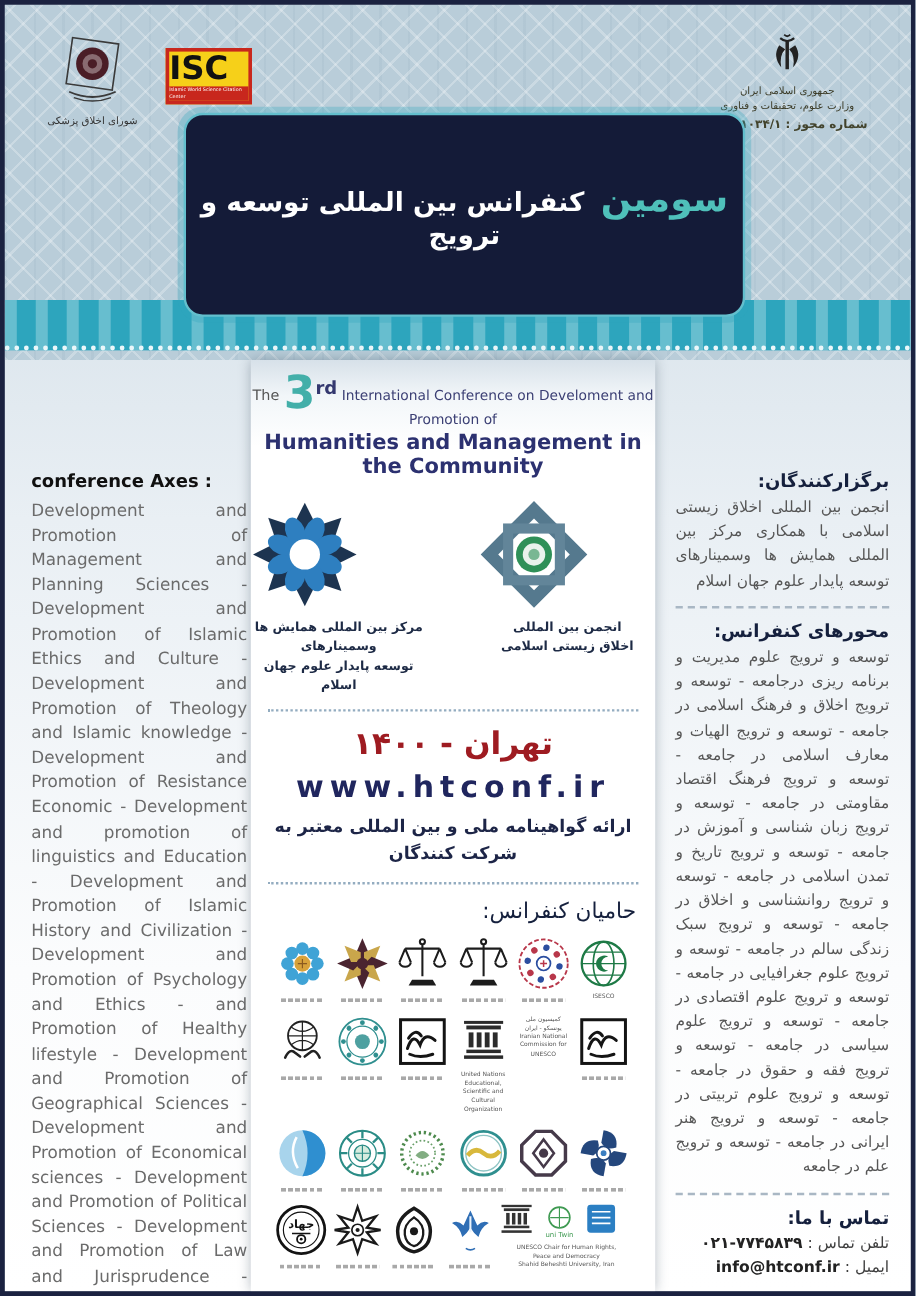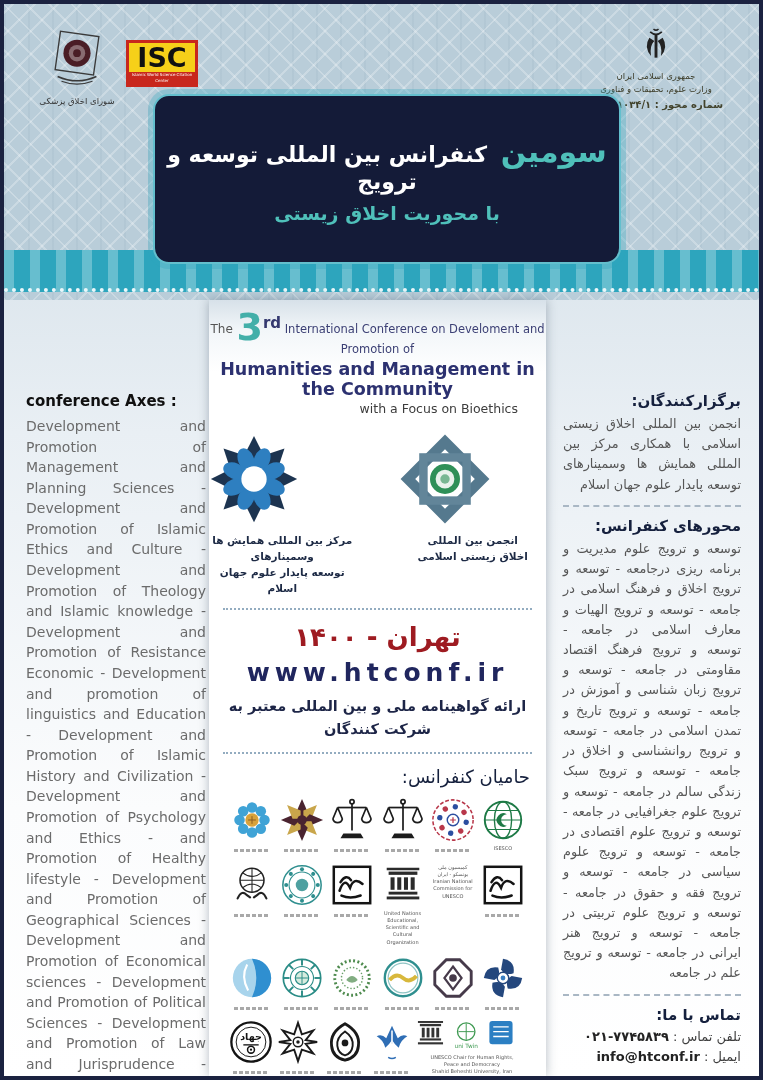--- a/index.html
+++ b/index.html
@@ -17,21 +17,21 @@
     border-bottom:4px dotted #eaf7fa;box-sizing:border-box;}
   .banner{position:absolute;top:90px;left:149px;width:464px;height:166px;background:#141b38;
     border-radius:16px;border:2px solid #63bfcd;box-shadow:0 0 0 5px rgba(45,165,189,.30);
     display:flex;flex-direction:column;justify-content:center;align-items:center;direction:rtl;text-align:center;}
   .bn1{color:#fff;font-size:22px;font-weight:bold;}
   .bn1 .accent{color:#4fc0ba;font-size:30px;margin-left:6px;text-align:right;}
   .bn2{color:#fff;font-size:33px;font-weight:bold;margin-top:4px;}
   .bn3{color:#4fc0ba;font-size:19px;font-weight:bold;margin-top:8px;}
   .council{position:absolute;top:24px;left:34px;width:78px;text-align:center;}
   .council .cap{font-size:8.5px;color:#333;margin-top:1px;}
-  .isc{position:absolute;top:36px;left:122px;width:66px;background:#f6d019;border:3px solid #c8271d;text-align:center;}
+  .isc{position:absolute;top:36px;left:134px;width:66px;background:#f6d019;border:3px solid #c8271d;}
   .isc .isc-big{font-weight:bold;font-size:27px;color:#111;line-height:1.05;display:block;padding-top:1px;}
   .isc .isc-sub{display:block;background:#c8271d;color:#fff;font-size:4px;line-height:1.5;}
   .gov{position:absolute;top:22px;right:28px;width:150px;text-align:center;direction:rtl;}
   .gov .g-line{font-size:8.5px;color:#3c3c28;line-height:1.5;}
   .gov .g-lic{font-size:10px;font-weight:bold;color:#42432c;margin-top:3px;}
   
   .left-col{position:absolute;left:22px;top:388px;width:180px;}
   .lc-head{font-weight:bold;font-size:15px;color:#101010;margin-bottom:6px;}
   .lc-body{font-size:14px;color:#6b6b6b;text-align:justify;line-height:1.47;}
   .right-col{position:absolute;right:18px;top:388px;width:178px;direction:rtl;}
@@ -109,37 +109,35 @@
     <div class="g-lic">
       <span>شماره مجوز : </span><span dir="ltr">۹۹/۰۰۱۰۳۴/۱</span>
     </div>
   </div>
 
   <div class="banner">
     <div class="bn1">
       <span class="accent">سومین</span>
       <span>کنفرانس بین المللی توسعه و ترویج</span>
     </div>
-    <div class="bn3">با محوریت اخلاق زیستی</div>
   </div>
 
   <aside class="left-col">
     <div class="lc-head">conference Axes :</div>
     <div class="lc-body">Development and Promotion of Management and Planning Sciences - Development and Promotion of Islamic Ethics and Culture - Development and Promotion of Theology and Islamic knowledge - Development and Promotion of Resistance Economic - Development and promotion of linguistics and Education - Development and Promotion of Islamic History and Civilization - Development and Promotion of Psychology and Ethics - and Promotion of Healthy lifestyle - Development and Promotion of Geographical Sciences - Development and Promotion of Economical sciences - Development and Promotion of Political Sciences - Development and Promotion of Law and Jurisprudence - Development and Promotion of Educational Sciences - Development and Promotion of Iranian Art - Development and Promotion of Science</div>
   </aside>
 
   <main class="center-panel">
     <div class="title-en">
       <div class="t-line1">
         <span class="the">The</span>
         <span class="big3">3</span><sup>rd</sup>
         <span>International Conference on Develoment and Promotion of</span>
       </div>
       <div class="t-line2">Humanities and Management in the Community</div>
-      <div class="t-line3">with a Focus on Bioethics</div>
     </div>
 
     <div class="org-row">
         <div class="org">
           <div class="glyph">
             <svg viewBox="0 0 96 96" width="90" height="90">
               <path d="M48 2 L59 24 L48 33 L37 24 Z" fill="#1d3450" transform="rotate(0 48 48)"></path>
               <path d="M48 2 L59 24 L48 33 L37 24 Z" fill="#1d3450" transform="rotate(45 48 48)"></path>
               <path d="M48 2 L59 24 L48 33 L37 24 Z" fill="#1d3450" transform="rotate(90 48 48)"></path>
               <path d="M48 2 L59 24 L48 33 L37 24 Z" fill="#1d3450" transform="rotate(135 48 48)"></path>

